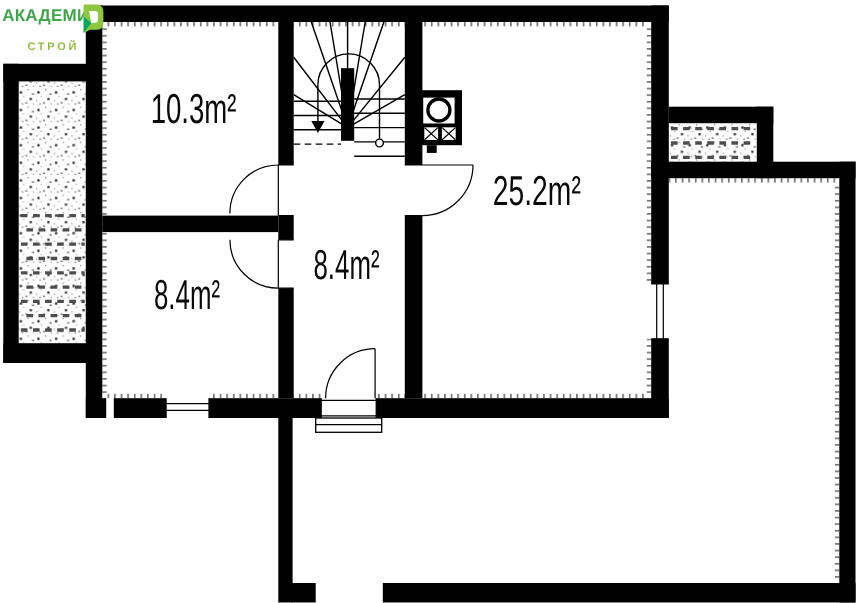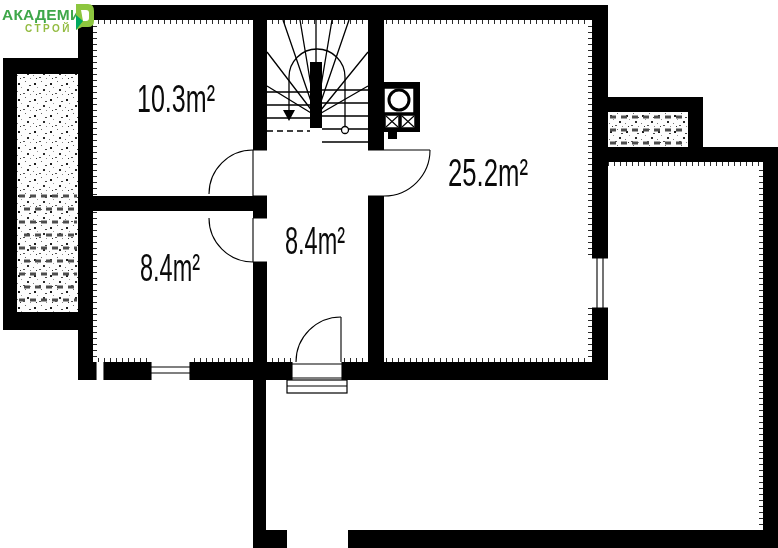--- a/index.html
+++ b/index.html
@@ -8,21 +8,21 @@
   .plan-svg{position:absolute;left:0;top:0;}
   .wall{fill:#000;stroke:none;}
   .thin{stroke:#000;stroke-width:1.3;fill:none;}
   .thinner{stroke:#000;stroke-width:1.1;fill:none;}
   .dashcut{stroke:#000;stroke-width:1.3;fill:none;stroke-dasharray:6 4;}
   .terrace-dash{stroke:#4d4d4d;stroke-width:3;fill:none;stroke-dasharray:6 5;}
   .room-label{font-family:"Liberation Sans",sans-serif;font-size:38px;font-weight:400;
               fill:#0a0a0a;}
   .logo{position:absolute;left:2px;top:6px;width:70px;z-index:3;}
   .logo-name{font-size:15.5px;font-weight:bold;color:#3FA74A;letter-spacing:0.2px;line-height:17px;}
-  .logo-sub{font-size:10px;font-weight:bold;color:#94BC43;letter-spacing:2.5px;text-align:right;line-height:11px;}
+  .logo-sub{font-size:10px;font-weight:bold;color:#94BC43;letter-spacing:2.5px;text-align:right;line-height:11px;margin-top:14px;}
   .logo-icon{position:absolute;left:72px;top:2px;z-index:4;}
 </style>
 </head>
 <body>
 
 <div class="stage">
 
   <svg class="plan-svg" width="778" height="548" viewBox="0 0 778 548">
     <defs>
       <pattern id="stipple" width="16" height="16" patternUnits="userSpaceOnUse">

